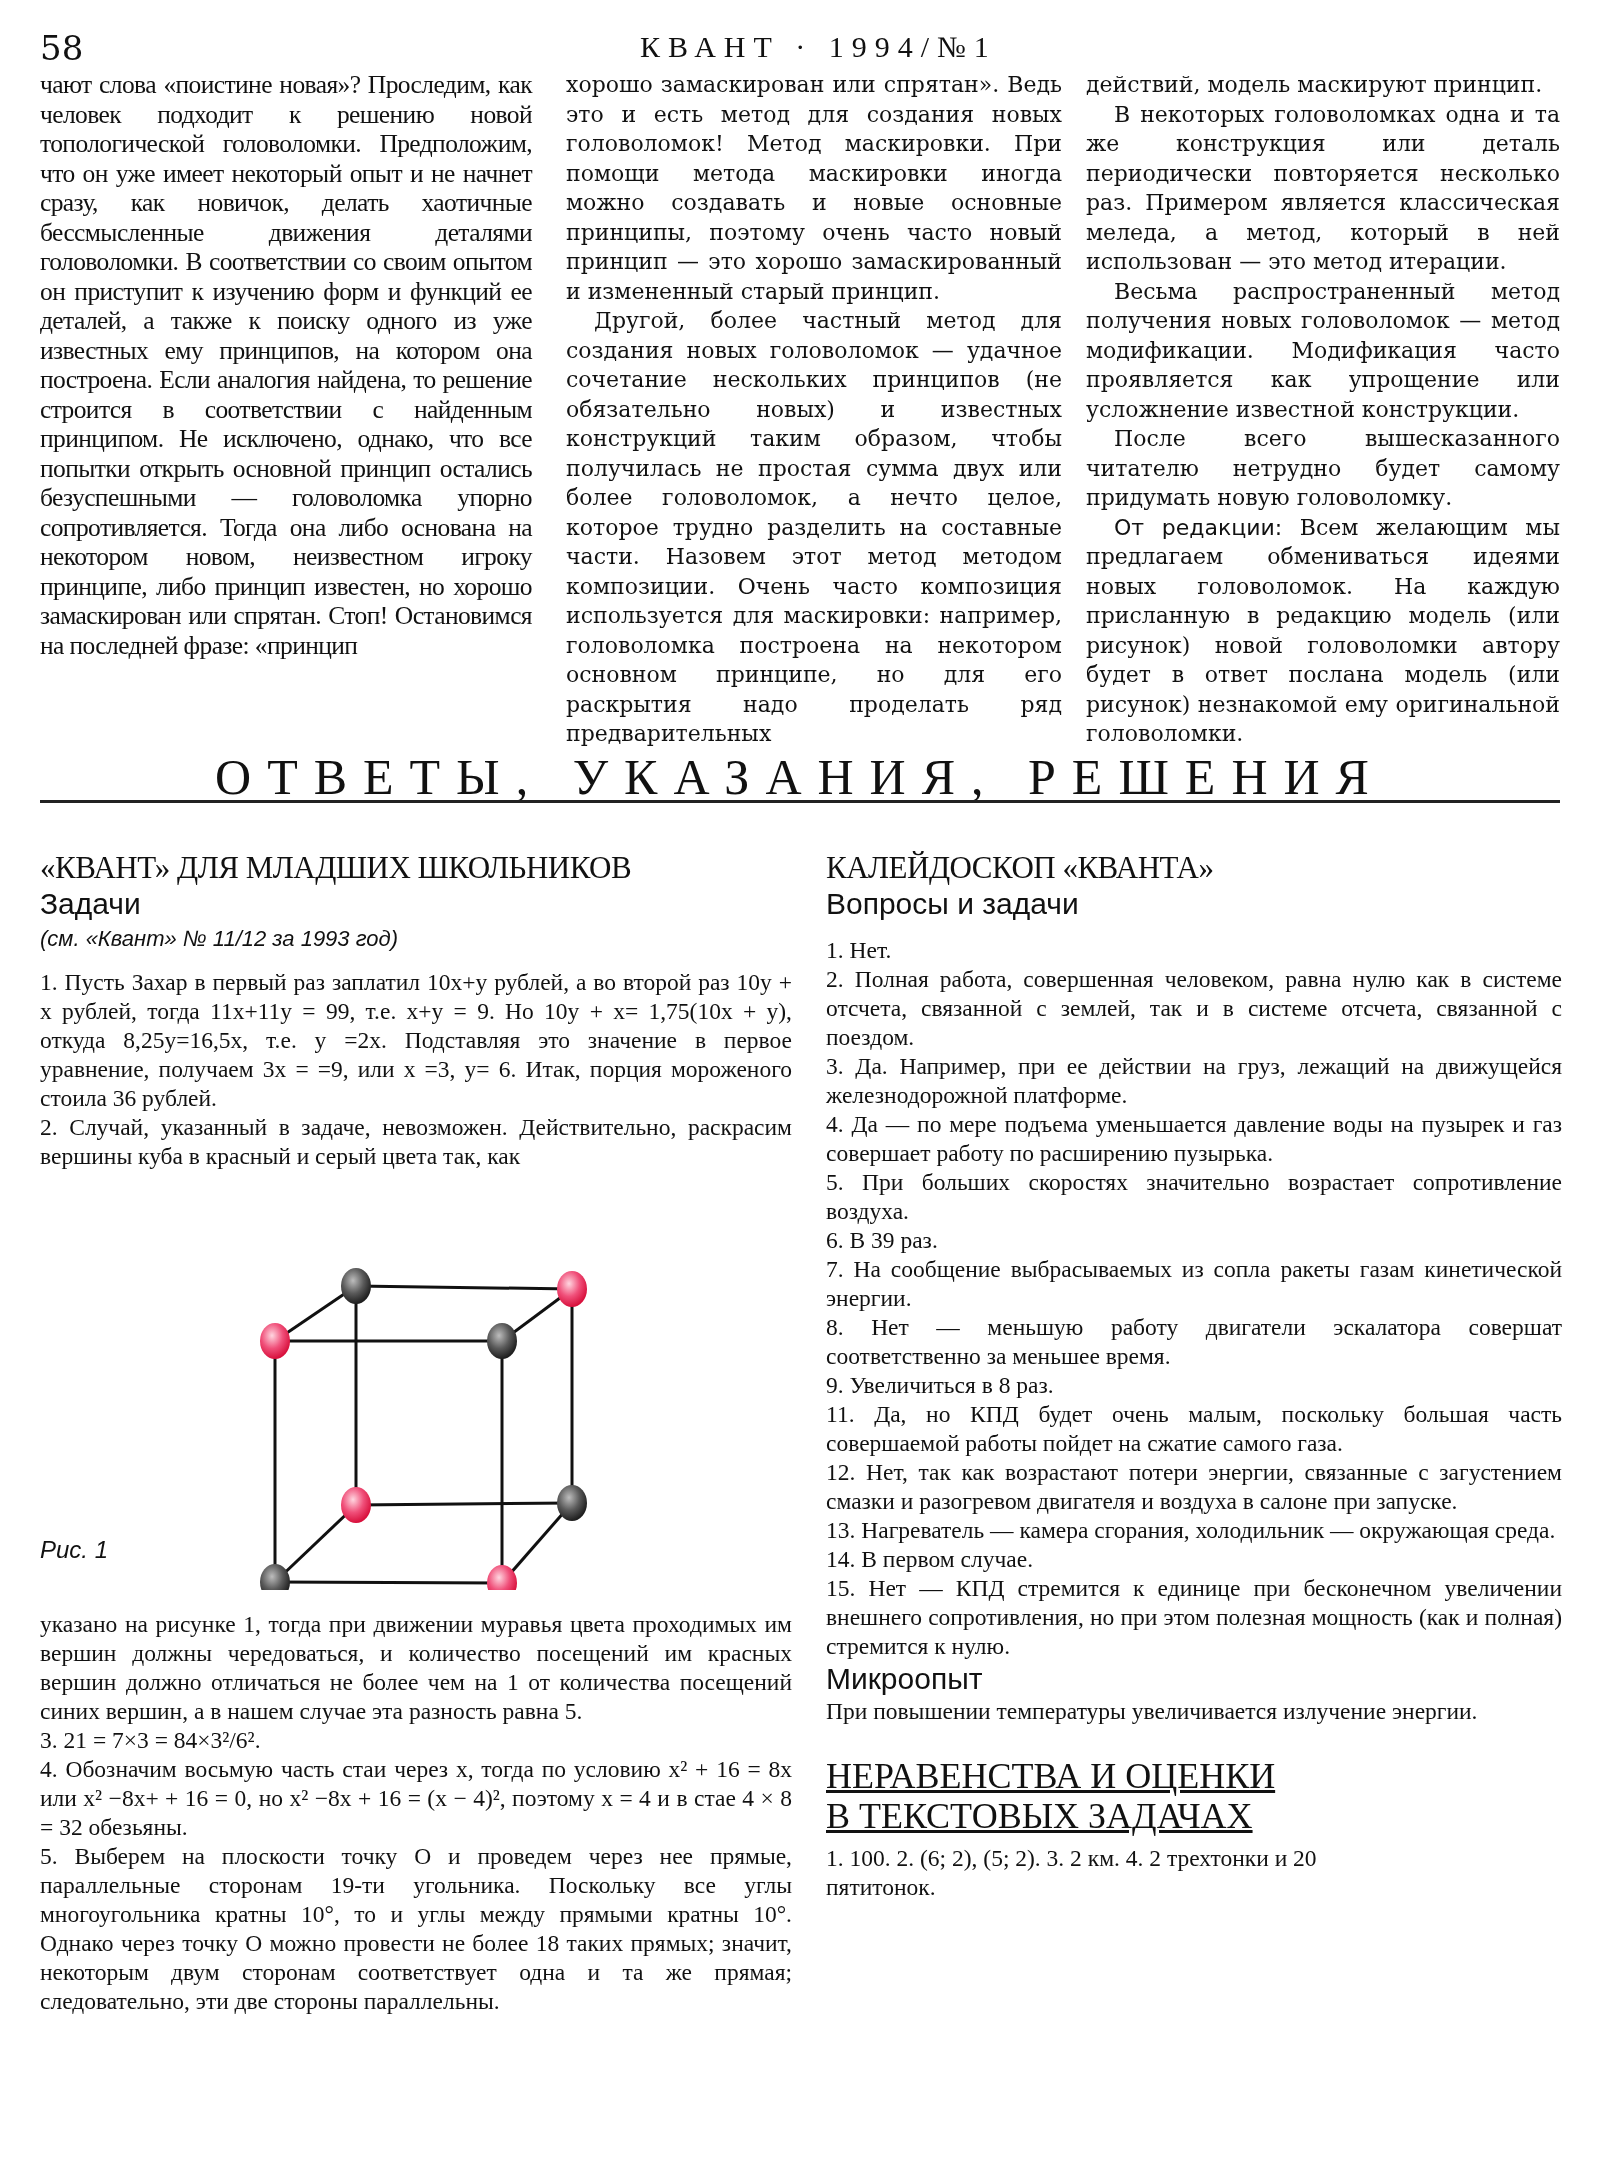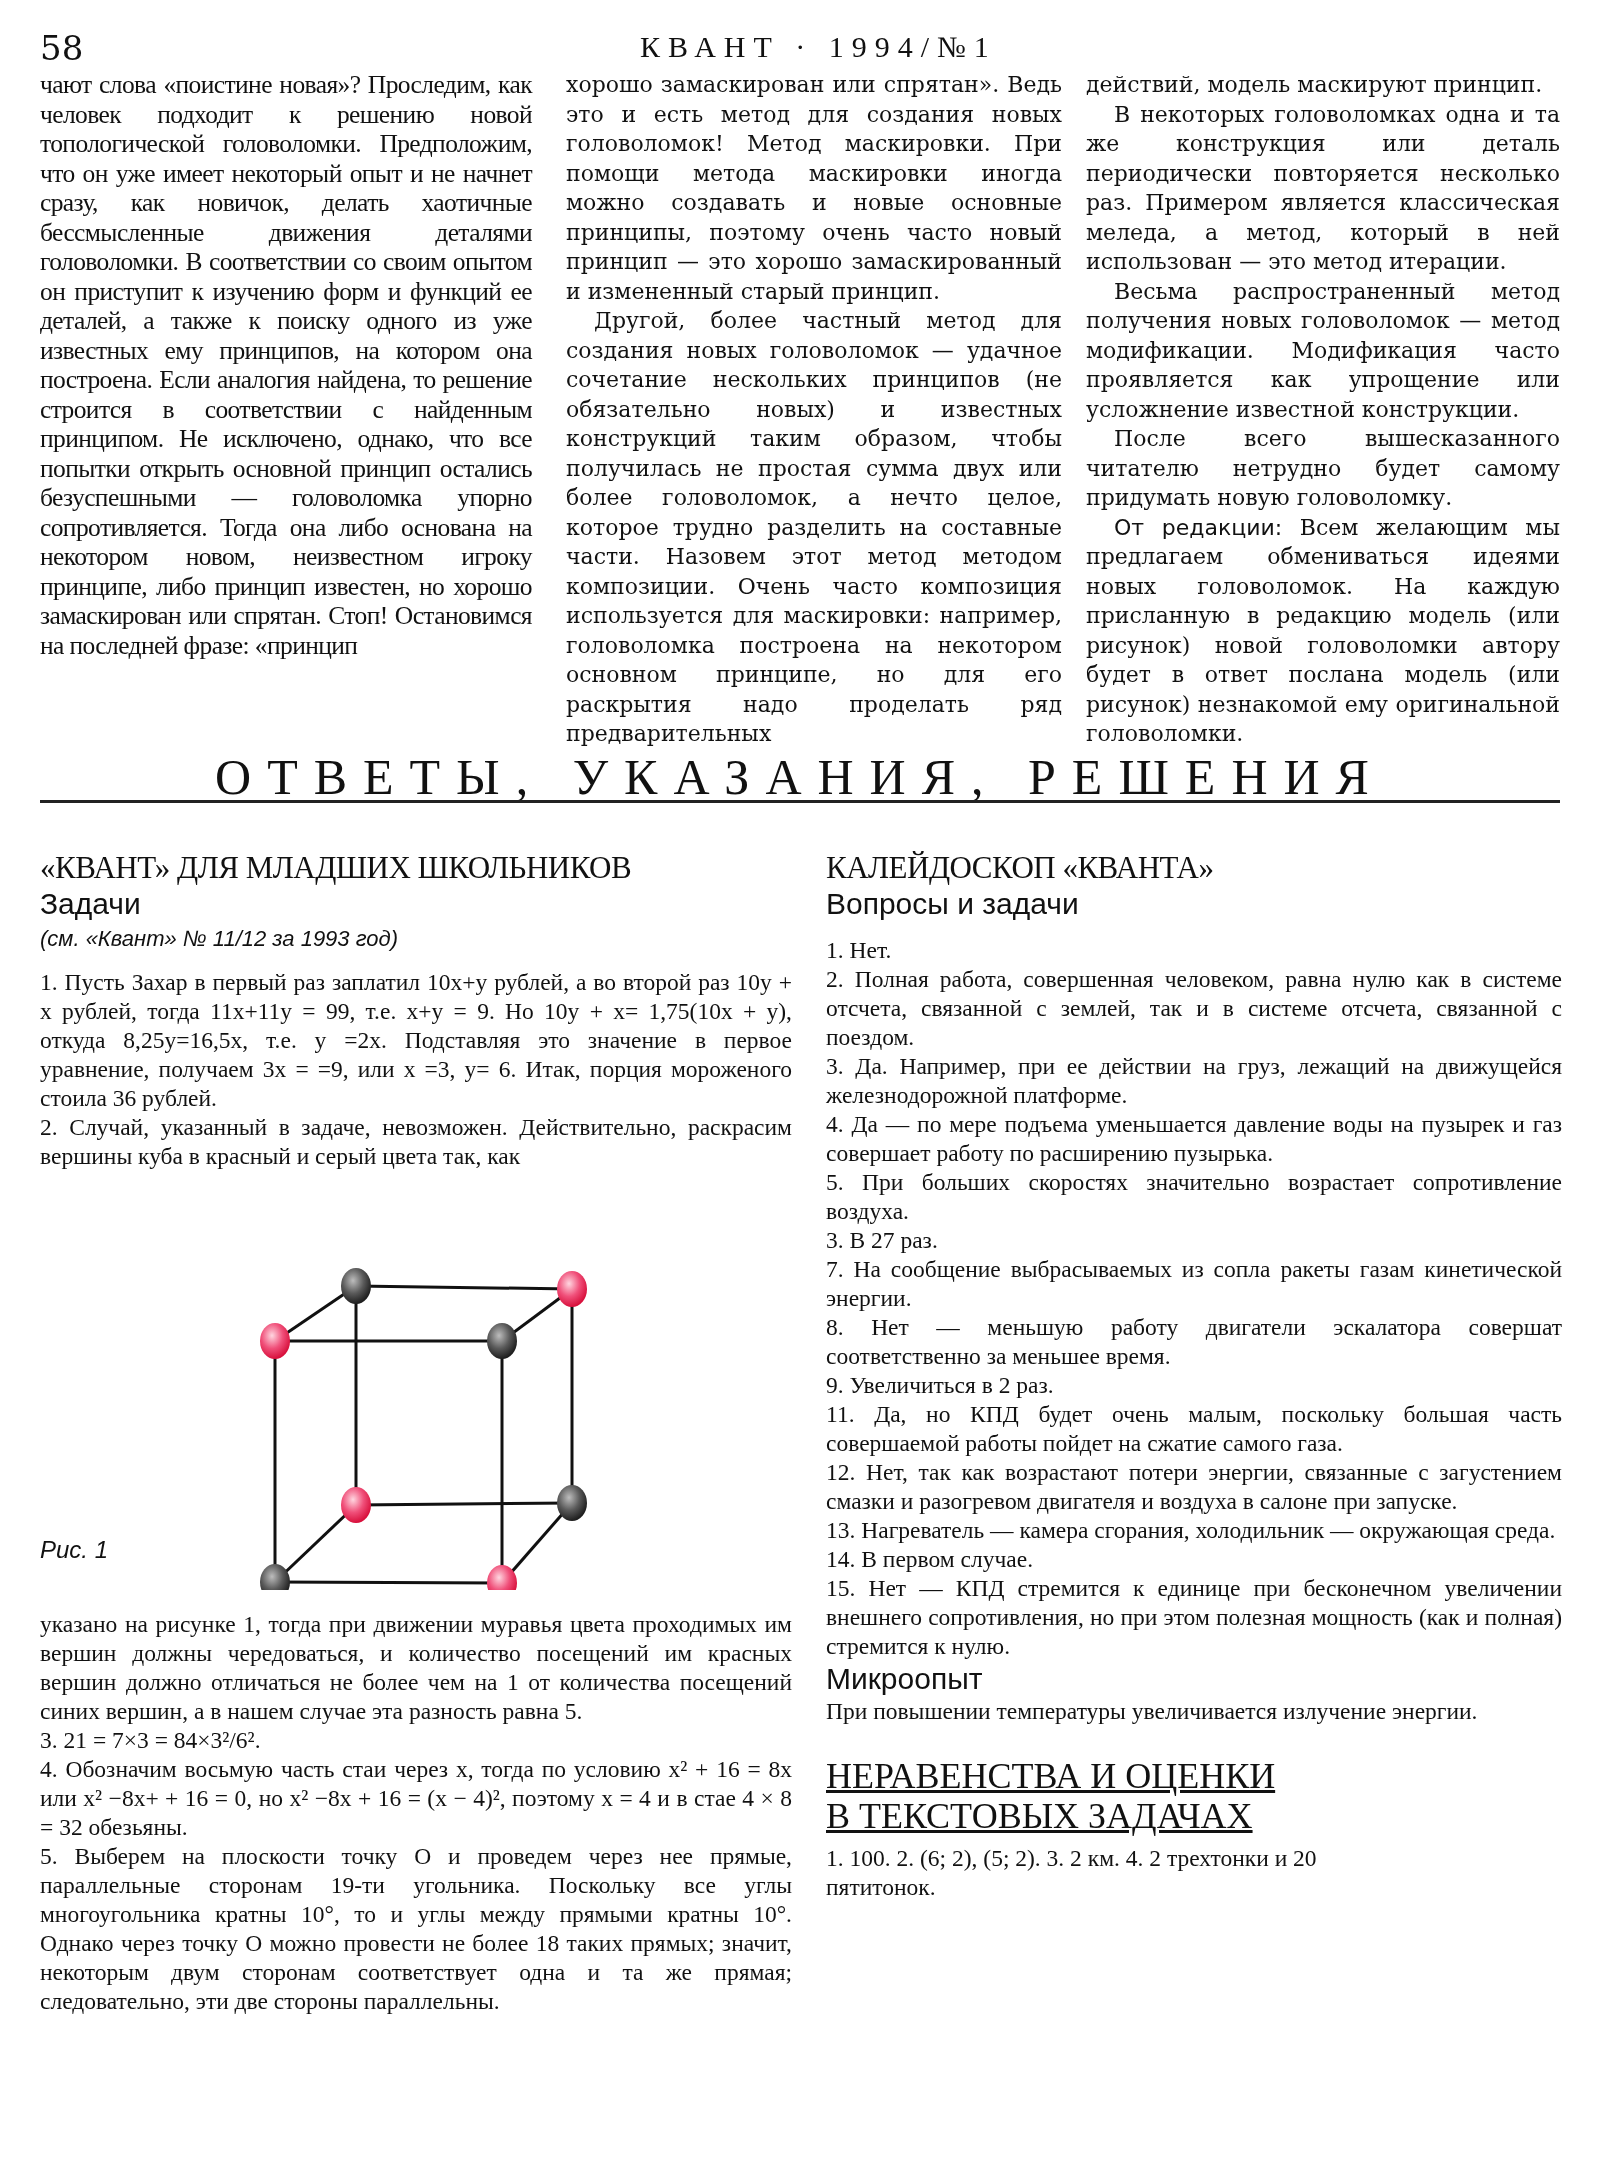--- a/index.html
+++ b/index.html
@@ -133,24 +133,24 @@
 
 <div class="sub-col right-ans">
   <div class="rubric">КАЛЕЙДОСКОП «КВАНТА»</div>
   <div class="subhead">Вопросы и задачи</div>
   <div class="ans" style="margin-top:14px">
     <p>1. Нет.</p>
     <p>2. Полная работа, совершенная человеком, равна нулю как в системе отсчета, связанной с землей, так и в системе отсчета, связанной с поездом.</p>
     <p>3. Да. Например, при ее действии на груз, лежащий на движущейся железнодорожной платформе.</p>
     <p>4. Да — по мере подъема уменьшается давление воды на пузырек и газ совершает работу по расширению пузырька.</p>
     <p>5. При больших скоростях значительно возрастает сопротивление воздуха.</p>
-    <p>3. В 27 раз.</p>
+    <p>6. В 39 раз.</p>
     <p>7. На сообщение выбрасываемых из сопла ракеты газам кинетической энергии.</p>
     <p>8. Нет — меньшую работу двигатели эскалатора совершат соответственно за меньшее время.</p>
-    <p>9. Увеличиться в 2 раз.</p>
+    <p>9. Увеличиться в 8 раз.</p>
     <p>11. Да, но КПД будет очень малым, поскольку большая часть совершаемой работы пойдет на сжатие самого газа.</p>
     <p>12. Нет, так как возрастают потери энергии, связанные с загустением смазки и разогревом двигателя и воздуха в салоне при запуске.</p>
     <p>13. Нагреватель — камера сгорания, холодильник — окружающая среда.</p>
     <p>14. В первом случае.</p>
     <p>15. Нет — КПД стремится к единице при бесконечном увеличении внешнего сопротивления, но при этом полезная мощность (как и полная) стремится к нулю.</p>
   </div>
   <div class="subhead">Микроопыт</div>
   <div class="ans">
     <p>При повышении температуры увеличивается излучение энергии.</p>
   </div>

